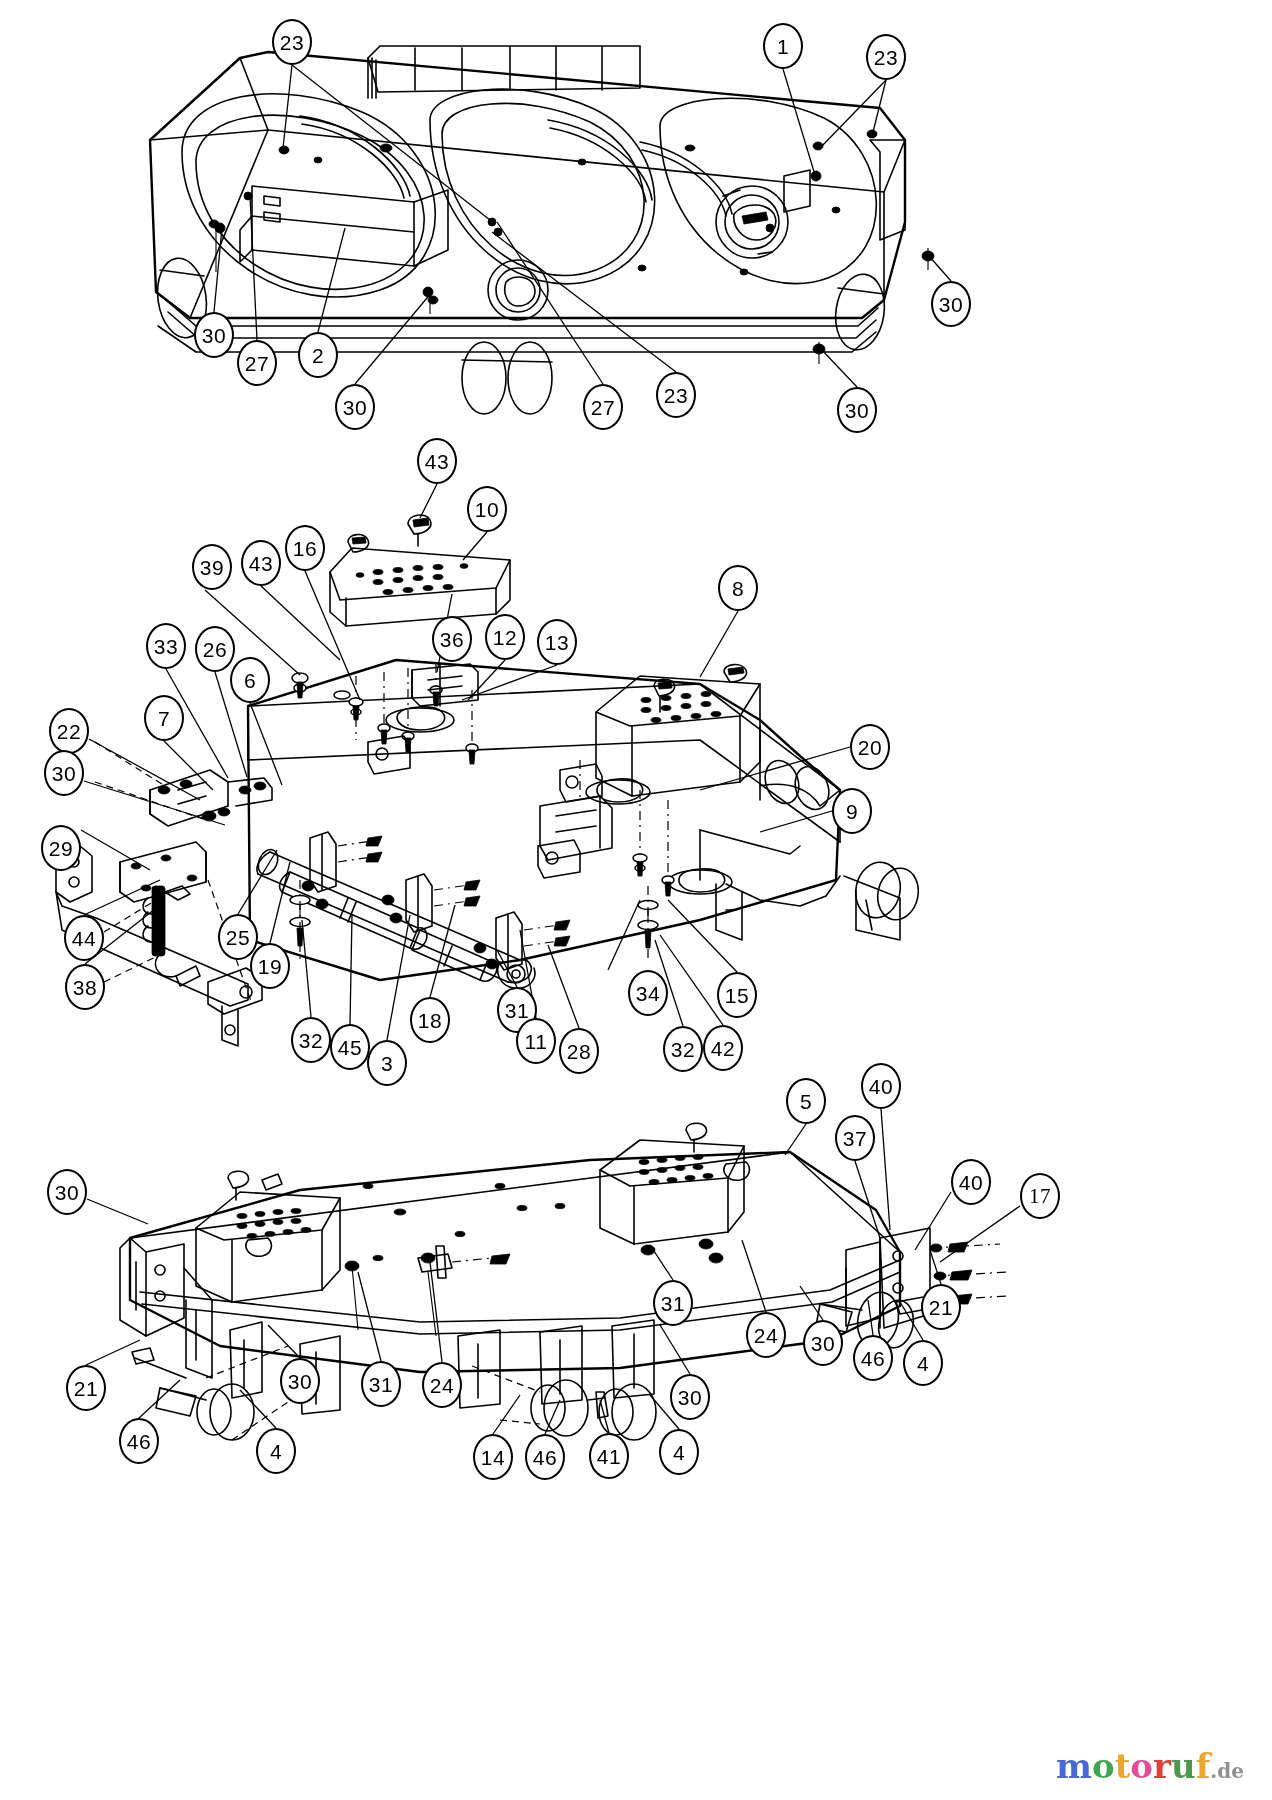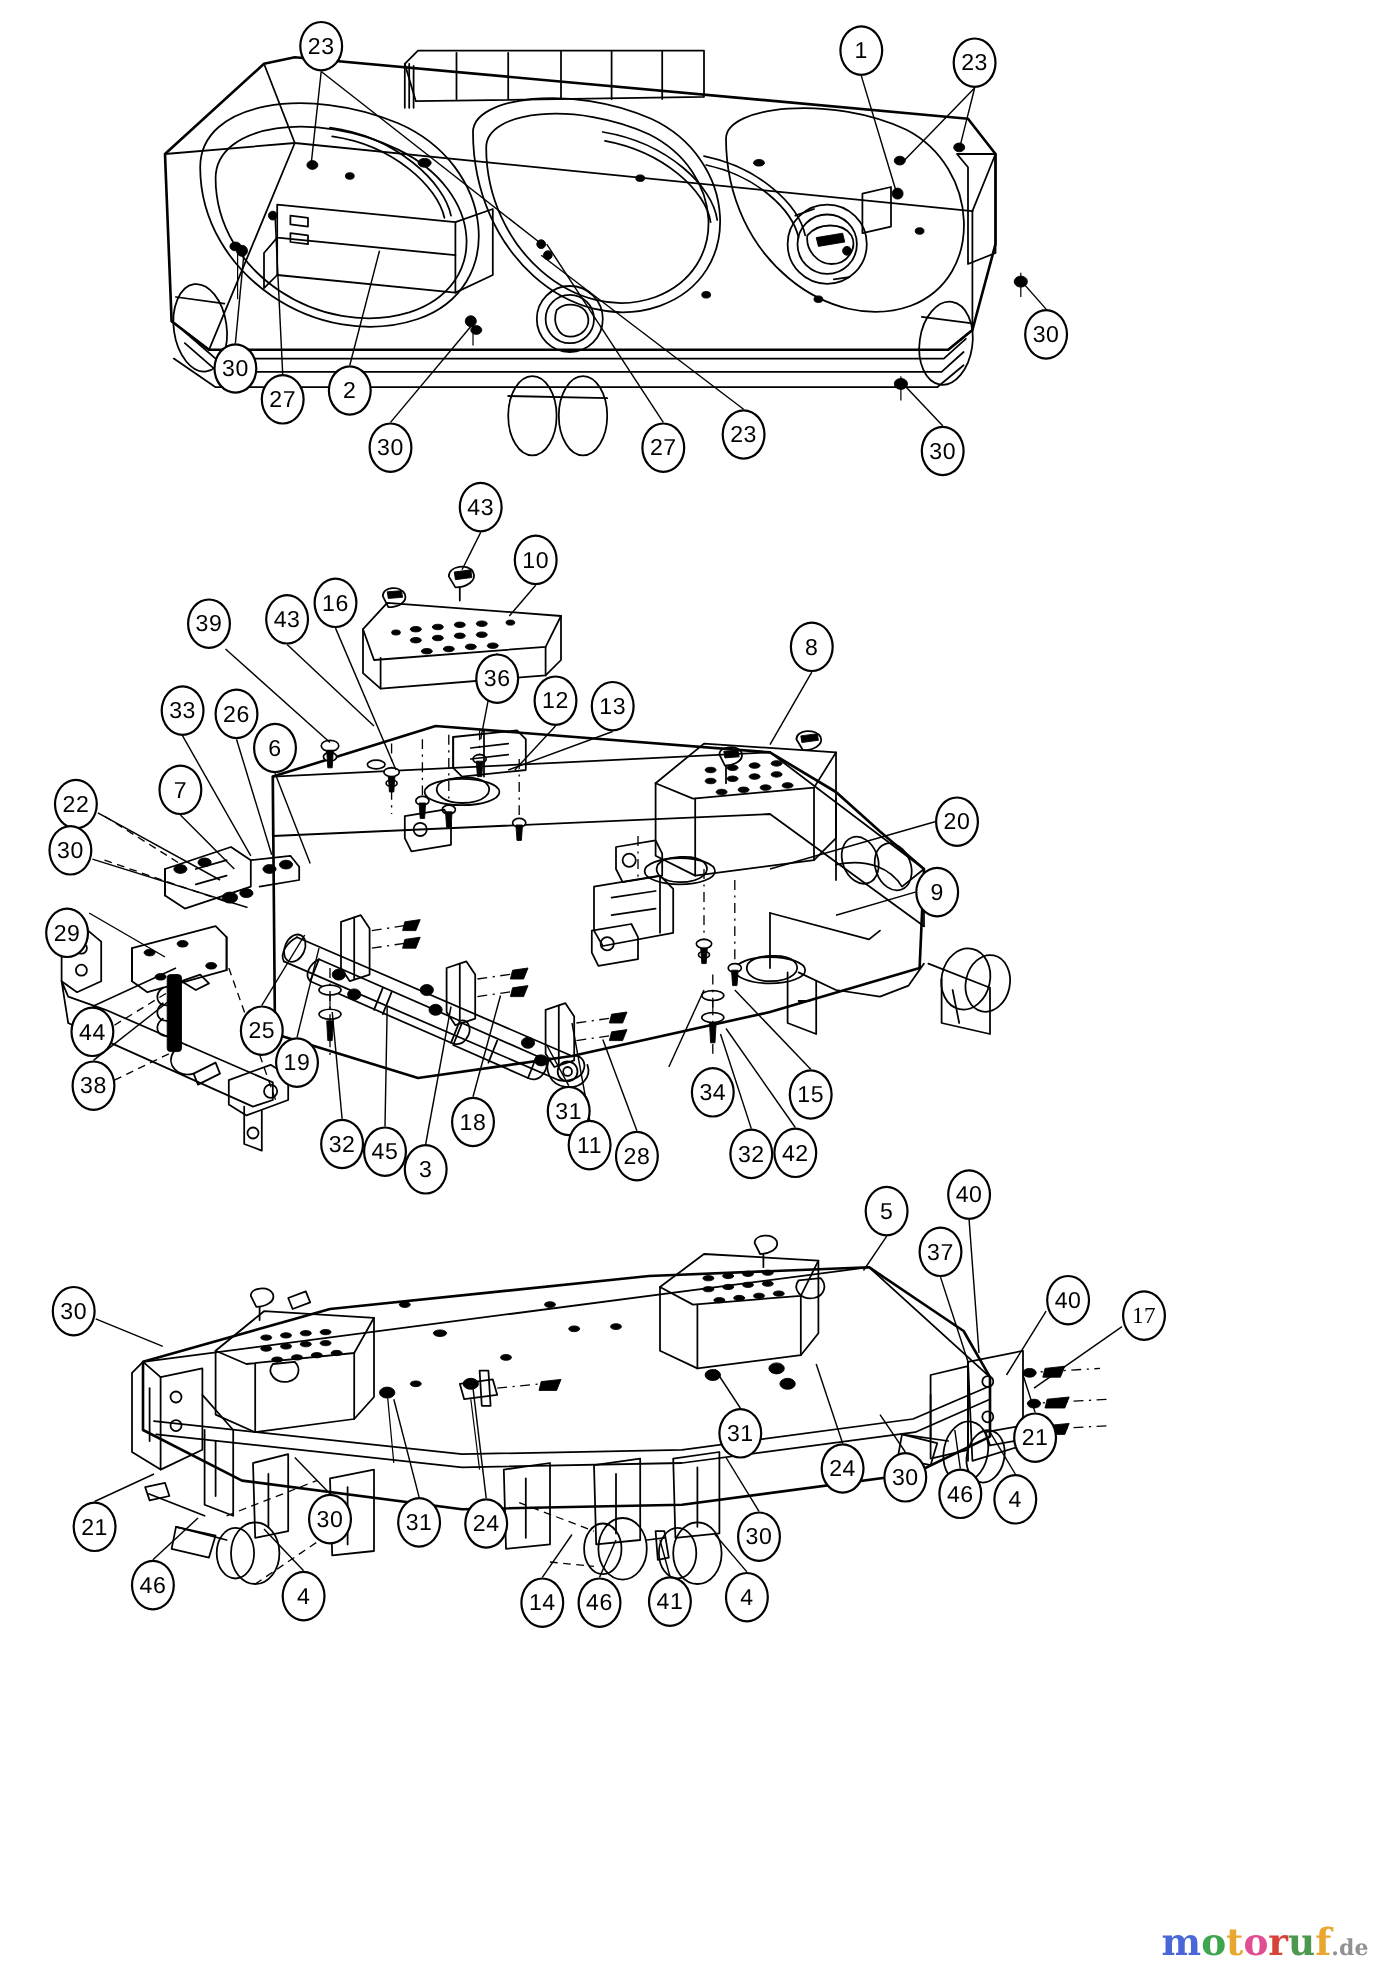--- a/index.html
+++ b/index.html
@@ -755,30 +755,30 @@
       </div>
       <div class="callout" style="left: 857px; top: 410px;">
         <span>30</span>
       </div>
       <div class="callout" style="left: 437px; top: 461px;">
         <span>43</span>
       </div>
       <div class="callout" style="left: 487px; top: 509px;">
         <span>10</span>
       </div>
-      <div class="callout" style="left: 190px; top: 567px;">
+      <div class="callout" style="left: 212px; top: 567px;">
         <span>39</span>
       </div>
       <div class="callout" style="left: 261px; top: 563px;">
         <span>43</span>
       </div>
       <div class="callout" style="left: 305px; top: 548px;">
         <span>16</span>
       </div>
-      <div class="callout" style="left: 452px; top: 617px;">
+      <div class="callout" style="left: 452px; top: 639px;">
         <span>36</span>
       </div>
       <div class="callout" style="left: 738px; top: 588px;">
         <span>8</span>
       </div>
       <div class="callout" style="left: 166px; top: 646px;">
         <span>33</span>
       </div>
       <div class="callout" style="left: 215px; top: 649px;">
         <span>26</span>

